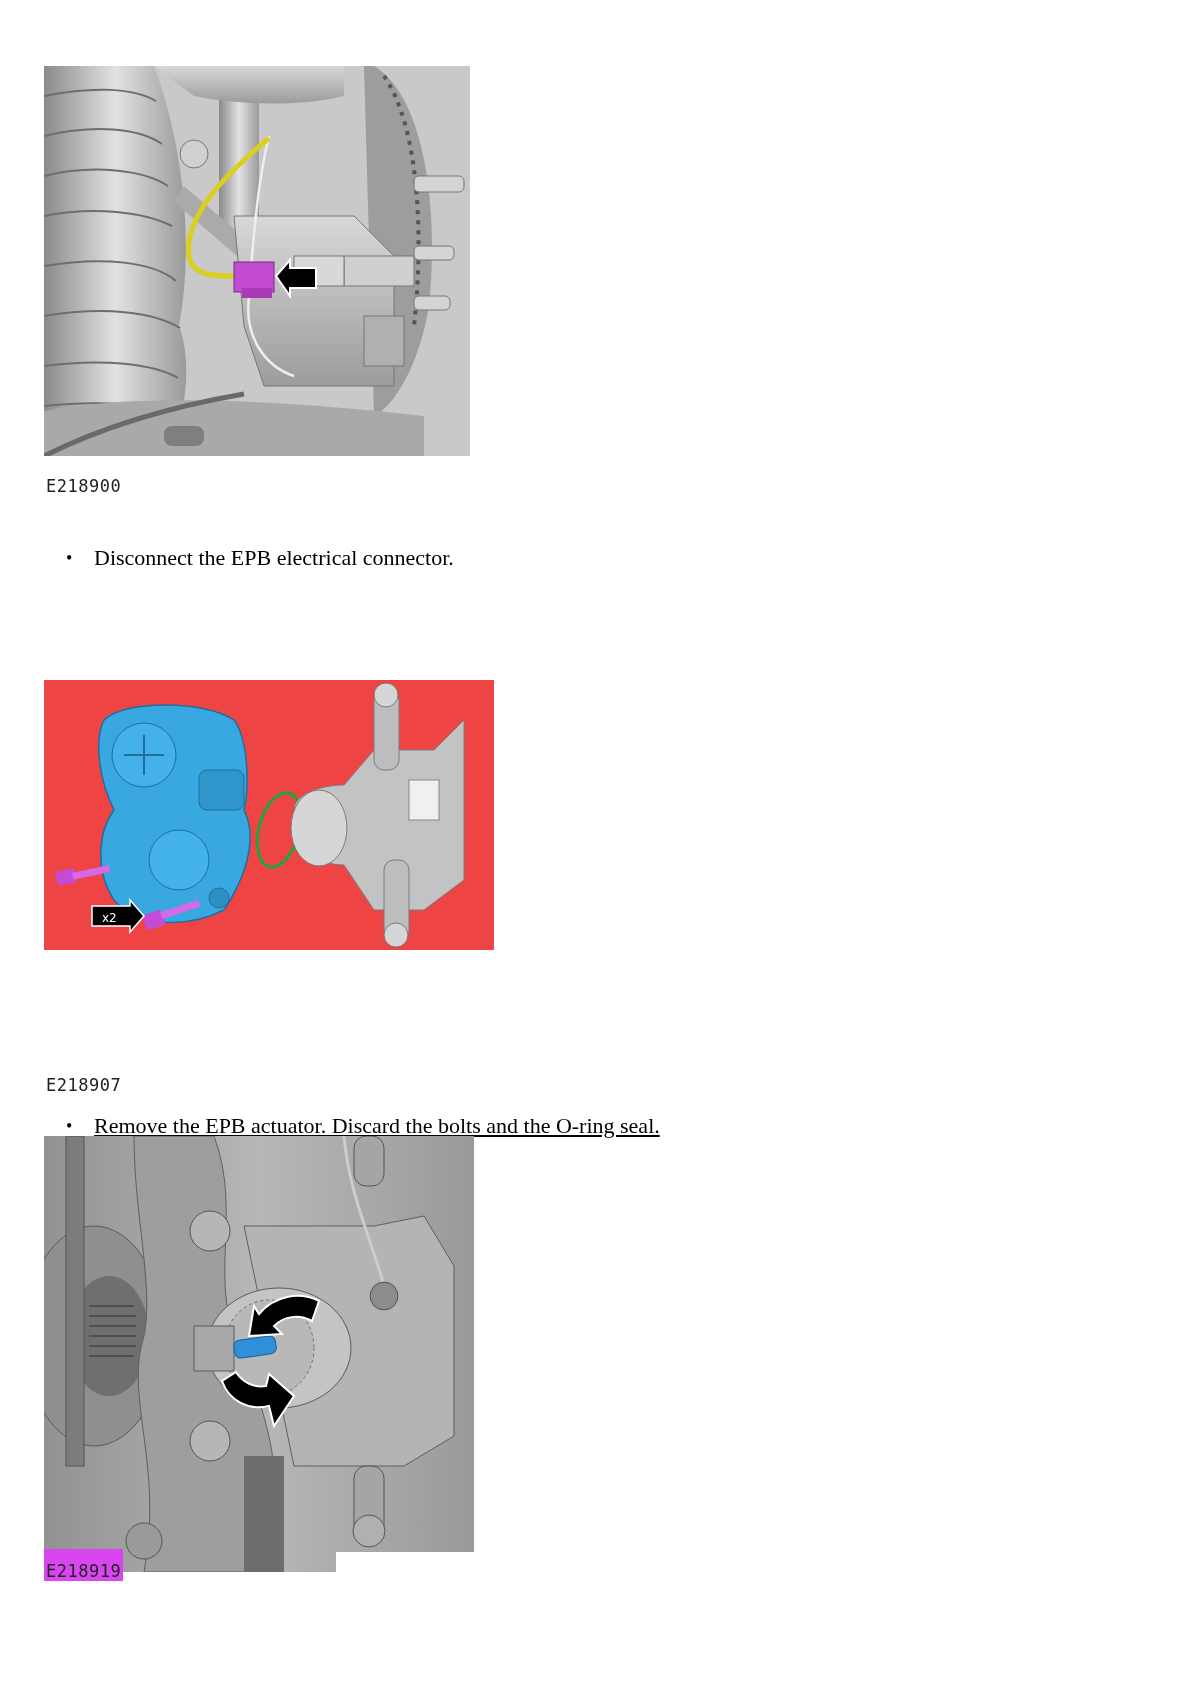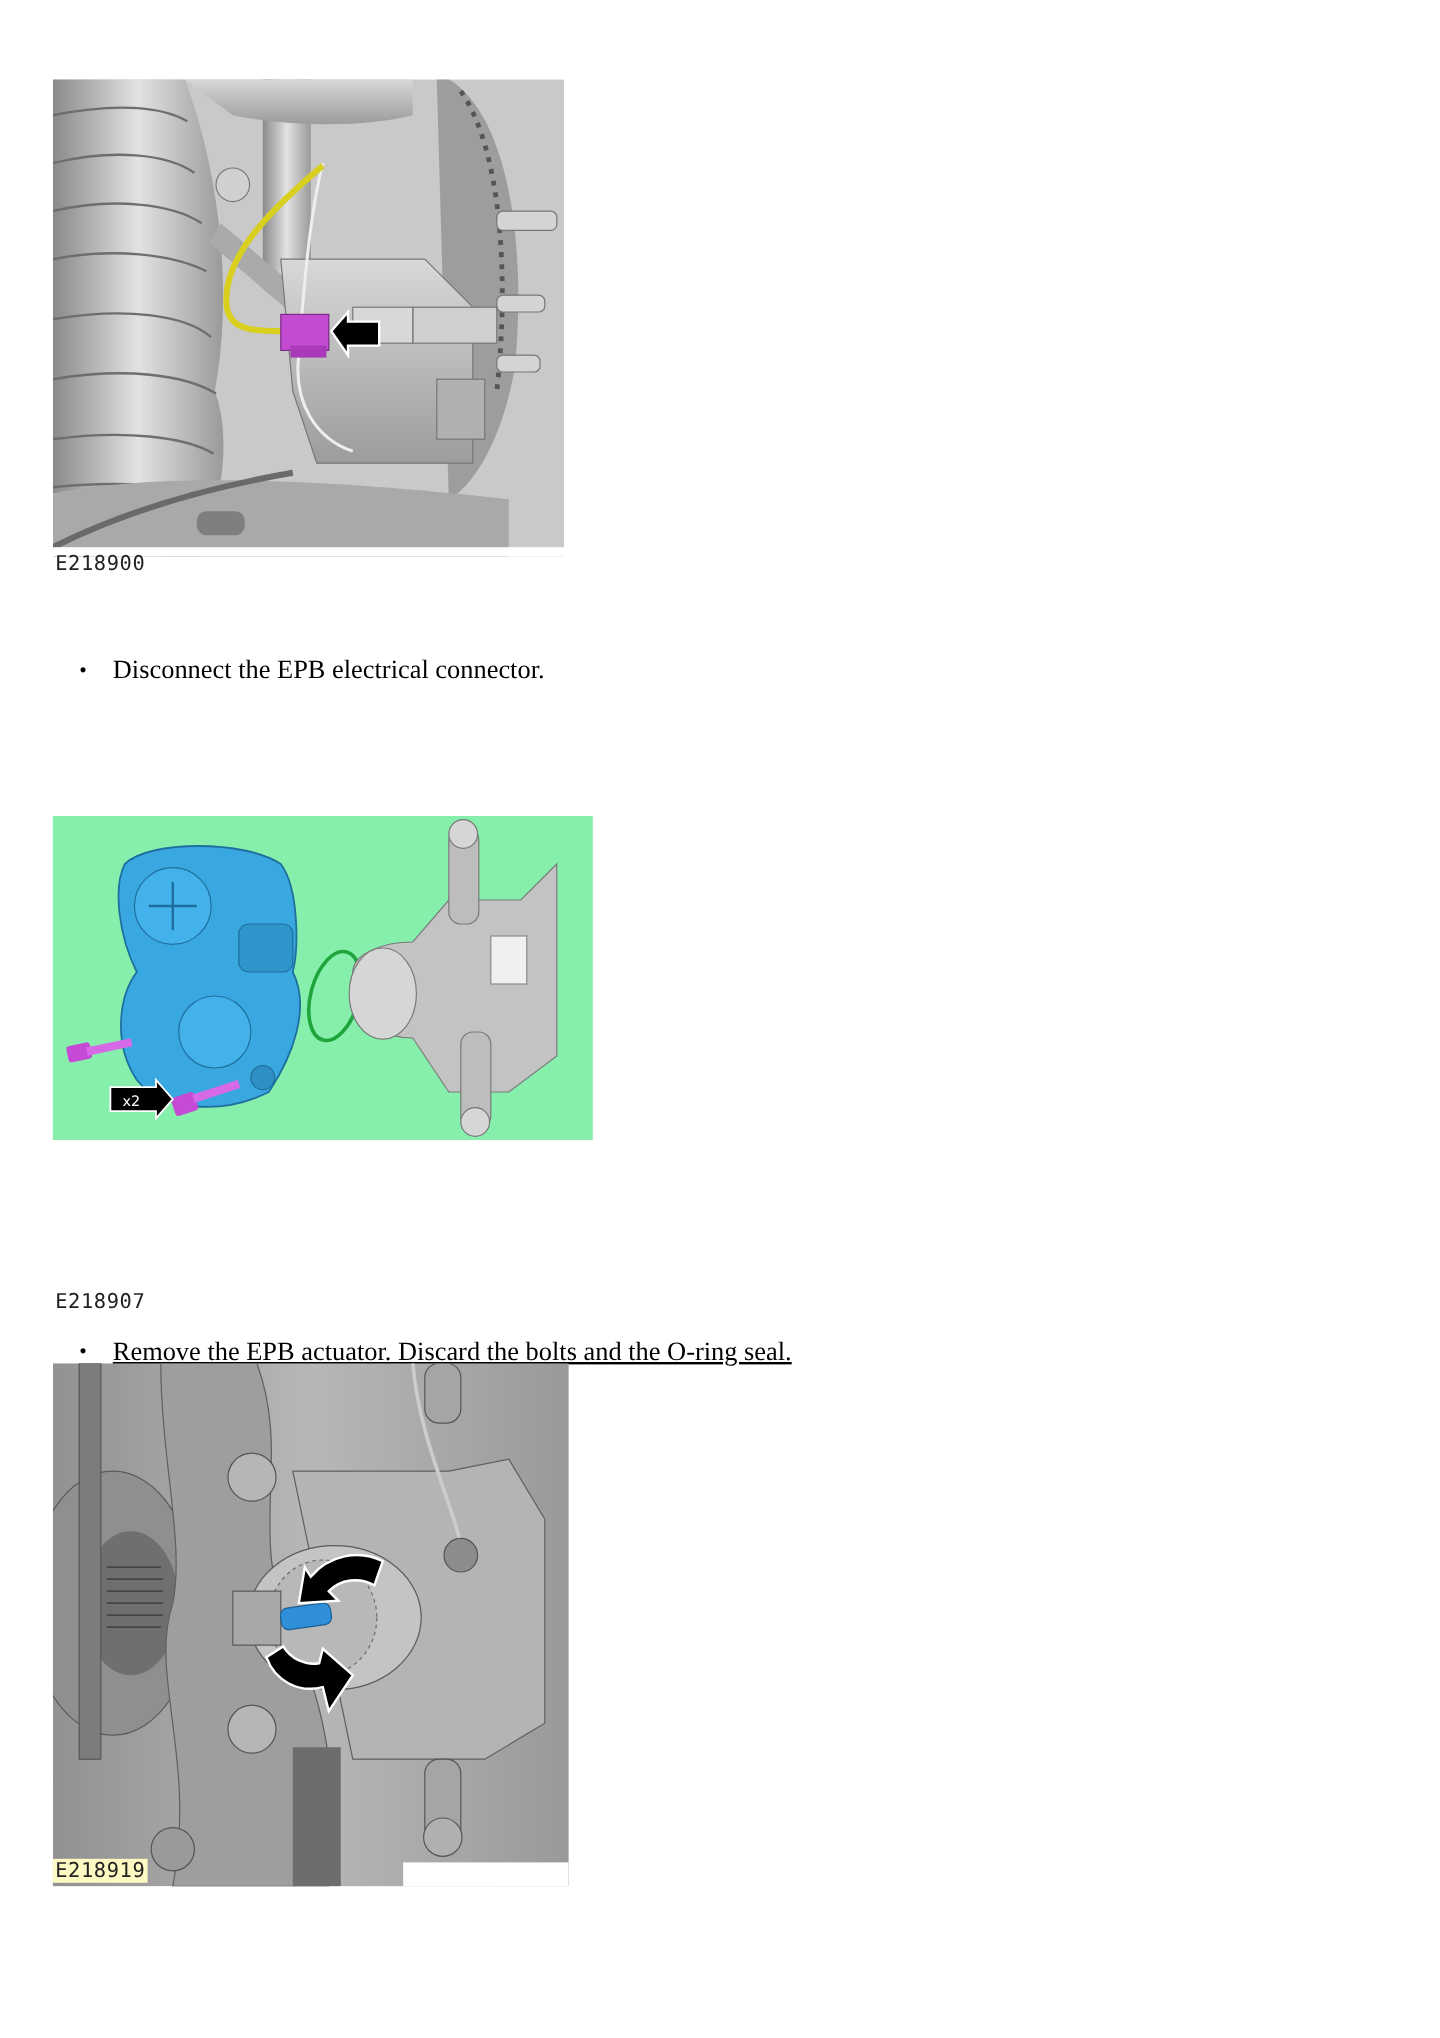--- a/index.html
+++ b/index.html
@@ -2,21 +2,21 @@
 <html><head>
 <meta charset="utf-8">
 <style>
   html, body { margin: 0; padding: 0; background: #ffffff; }
   body { width: 1200px; height: 1698px; position: relative; overflow: hidden;
          font-family: "Liberation Serif", serif; color: #000; }
   .figure { position: absolute; left: 44px; overflow: hidden; }
   .figure svg { display: block; }
   .fig-code { position: absolute; left: 46px; font-family: "DejaVu Sans Mono", monospace;
               font-size: 17px; letter-spacing: 0.5px; color: #222; }
-  .fig-code.overlay { background: #fef9c3; padding: 0 2px 0 2px; left: 44px; }
+  .fig-code.overlay { background: #d946ef; padding: 12px 2px 0 2px; left: 44px; }
   .step { position: absolute; left: 66px; font-size: 22px; line-height: 36px; }
   .step .bullet { display: inline-block; width: 28px; font-size: 18px; vertical-align: top; }
 </style>
 </head>
 <body>
 
 <div class="figure" style="top:66px; width:426px; height:398px;">
   <svg width="426" height="398" viewBox="0 0 426 398">
     <defs>
       <linearGradient id="g1" x1="0" y1="0" x2="1" y2="0">
@@ -71,27 +71,27 @@
       <rect x="190" y="196" width="40" height="30" fill="#c24bd2" stroke="#7a2a88"></rect>
       <rect x="198" y="222" width="30" height="10" fill="#a83ab8"></rect>
     </g>
 
     <g>
       <path d="M232 210 L246 194 V202 H272 V222 H246 V230 Z" fill="#000" stroke="#fff" stroke-width="2"></path>
     </g>
     <rect x="0" y="390" width="426" height="8" fill="#fff"></rect>
   </svg>
 </div>
-<div class="fig-code" style="top:460px;text-align:right;">E218900</div>
+<div class="fig-code" style="top:476px;text-align:right;">E218900</div>
 
 <div class="step" style="top:540px;">
   <span class="bullet">•</span><span>Disconnect the EPB electrical connector.</span>
 </div>
 
-<div class="figure" style="top:680px; width:450px; height:270px; background:#86efac;">
+<div class="figure" style="top:680px; width:450px; height:270px; background:#ef4444;">
   <svg width="450" height="270" viewBox="0 0 450 270">
 
     <g>
       <path d="M60 40 C80 20 160 20 190 40 C205 60 205 110 200 130 C215 160 200 200 180 230 C140 250 90 245 70 220 C50 190 55 150 70 130 C55 100 50 60 60 40 Z" fill="#3aa8e0" stroke="#1e6f9e" stroke-width="1.5"></path>
       <circle cx="100" cy="75" r="32" fill="#43b2ea" stroke="#1e6f9e"></circle>
       <path d="M80 75 H120 M100 55 V95" stroke="#1e6f9e" stroke-width="2"></path>
       <circle cx="135" cy="180" r="30" fill="#43b2ea" stroke="#1e6f9e"></circle>
       <rect x="155" y="90" width="45" height="40" rx="8" fill="#2f96cc" stroke="#1e6f9e"></rect>
       <circle cx="175" cy="218" r="10" fill="#2e8fc4" stroke="#1e6f9e"></circle>
     </g>

